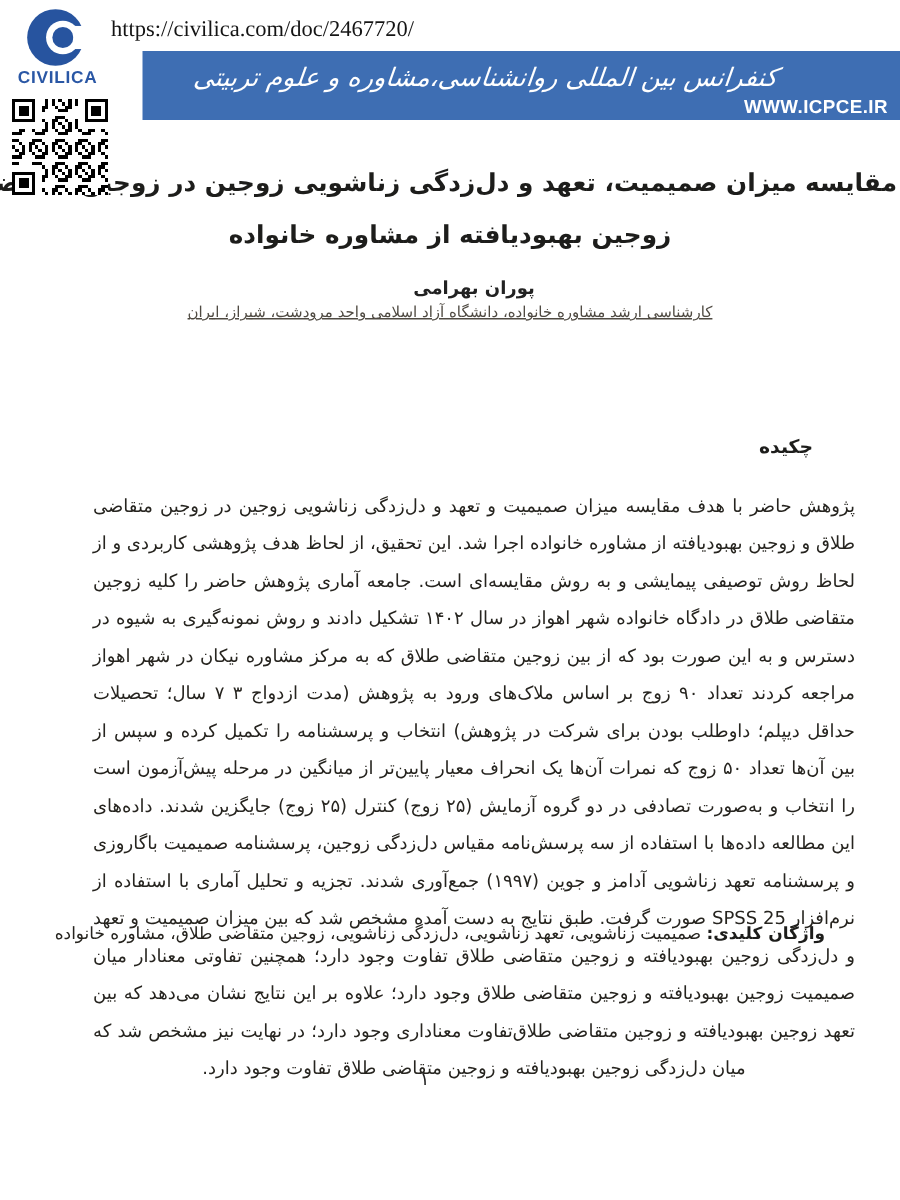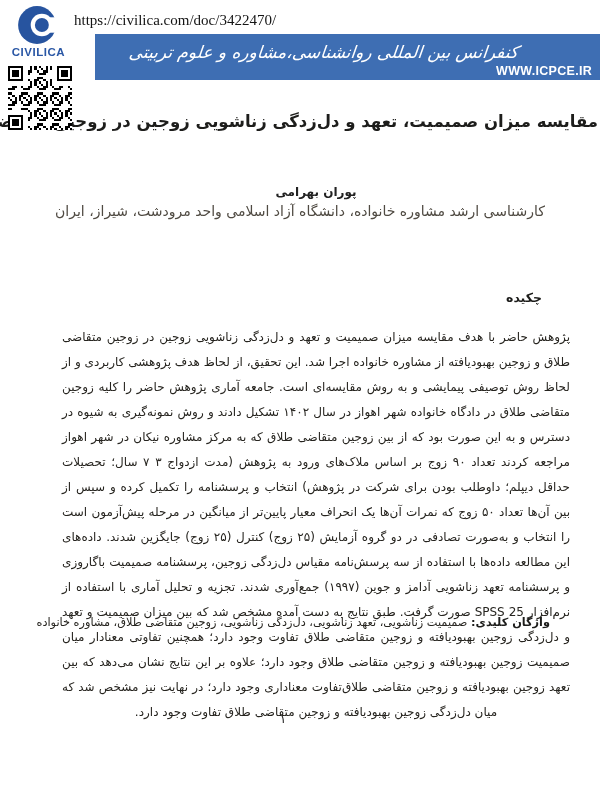--- a/index.html
+++ b/index.html
@@ -24,21 +24,21 @@
   .qr svg{width:64px;height:64px;shape-rendering:crispEdges;}
 
   
   .title-l1{position:absolute;top:112px;right:2px;white-space:nowrap;direction:rtl;
             font-weight:bold;font-size:16.5px;z-index:2;}
   .title-l2{position:absolute;top:147px;left:0;width:100%;text-align:center;direction:rtl;
             font-weight:bold;font-size:16.5px;}
   .author-name{position:absolute;top:185px;left:16px;width:100%;text-align:center;direction:rtl;
                font-weight:bold;font-size:12px;color:#222;}
   .affiliation{position:absolute;top:203px;left:0;width:100%;text-align:center;direction:rtl;
-               font-size:14px;color:#4f4a42;}
+               font-size:10px;color:#4f4a42;text-decoration:underline;}
 
   
   .abstract{position:absolute;top:290px;right:30px;width:508px;direction:rtl;}
   .abstract-heading{font-weight:bold;font-size:12.5px;margin-right:28px;}
   .abstract-text{margin-top:20px;font-size:12px;line-height:25px;text-align:justify;
                  text-align-last:center;color:#26241f;}
 
   
   .keywords{position:absolute;top:616px;right:50px;direction:rtl;white-space:nowrap;
             font-size:11.3px;color:#26241f;}
@@ -57,21 +57,21 @@
       <svg viewBox="0 0 60 60" aria-hidden="true">
         <circle cx="30" cy="30" r="27" fill="#27549f"></circle>
         <circle cx="37" cy="30" r="16" fill="#ffffff"></circle>
         <circle cx="37" cy="30" r="10" fill="#27549f"></circle>
         <rect x="47" y="19" width="13" height="22" fill="#ffffff"></rect>
       </svg>
     </span>
     <div class="logo-text">CIVILICA</div>
   </div>
 
-  <div class="doc-url">https://civilica.com/doc/3422470/</div>
+  <div class="doc-url">https://civilica.com/doc/2467720/</div>
 
   <div class="banner">
     <span class="conf">کنفرانس بین المللی روانشناسی،مشاوره و علوم تربیتی</span>
     <span class="site">WWW.ICPCE.IR</span>
   </div>
 
   <div class="qr">
     <svg viewBox="0 0 29 29" aria-hidden="true">
       <rect x="0" y="0" width="29" height="29" fill="#fff"></rect>
       <g fill="#000">
@@ -307,20 +307,21 @@
           <rect x="19" y="28" width="1" height="1"></rect>
           <rect x="21" y="28" width="1" height="1"></rect>
           <rect x="24" y="28" width="1" height="1"></rect>
           <rect x="26" y="28" width="1" height="1"></rect>
           <rect x="28" y="28" width="1" height="1"></rect>
         </g>
     </svg>
   </div>
 
   <div class="title-l1">مقایسه میزان صمیمیت، تعهد و دل‌زدگی زناشویی زوجین در زوجین متقاضی طلاق و</div>
+  <div class="title-l2">زوجین بهبودیافته از مشاوره خانواده</div>
 
   <div class="author-name">پوران بهرامی</div>
   <div class="affiliation">کارشناسی ارشد مشاوره خانواده، دانشگاه آزاد اسلامی واحد مرودشت، شیراز، ایران</div>
 
   <div class="abstract">
     <div class="abstract-heading">چکیده</div>
     <div class="abstract-text">پژوهش حاضر با هدف مقایسه میزان صمیمیت و تعهد و دل‌زدگی زناشویی زوجین در زوجین متقاضی طلاق و زوجین بهبودیافته از مشاوره خانواده اجرا شد. این تحقیق، از لحاظ هدف پژوهشی کاربردی و از لحاظ روش توصیفی پیمایشی و به روش مقایسه‌ای است. جامعه آماری پژوهش حاضر را کلیه زوجین متقاضی طلاق در دادگاه خانواده شهر اهواز در سال ۱۴۰۲ تشکیل دادند و روش نمونه‌گیری به شیوه در دسترس و به این صورت بود که از بین زوجین متقاضی طلاق که به مرکز مشاوره نیکان در شهر اهواز مراجعه کردند تعداد ۹۰ زوج بر اساس ملاک‌های ورود به پژوهش (مدت ازدواج ۳ ۷ سال؛ تحصیلات حداقل دیپلم؛ داوطلب بودن برای شرکت در پژوهش) انتخاب و پرسشنامه را تکمیل کرده و سپس از بین آن‌ها تعداد ۵۰ زوج که نمرات آن‌ها یک انحراف معیار پایین‌تر از میانگین در مرحله پیش‌آزمون است را انتخاب و به‌صورت تصادفی در دو گروه آزمایش (۲۵ زوج) کنترل (۲۵ زوج) جایگزین شدند. داده‌های این مطالعه داده‌ها با استفاده از سه پرسش‌نامه مقیاس دل‌زدگی زوجین، پرسشنامه صمیمیت باگاروزی و پرسشنامه تعهد زناشویی آدامز و جوین (۱۹۹۷) جمع‌آوری شدند. تجزیه و تحلیل آماری با استفاده از نرم‌افزار SPSS 25 صورت گرفت. طبق نتایج به دست آمده مشخص شد که بین میزان صمیمیت و تعهد و دل‌زدگی زوجین بهبودیافته و زوجین متقاضی طلاق تفاوت وجود دارد؛ همچنین تفاوتی معنادار میان صمیمیت زوجین بهبودیافته و زوجین متقاضی طلاق وجود دارد؛ علاوه بر این نتایج نشان می‌دهد که بین تعهد زوجین بهبودیافته و زوجین متقاضی طلاق‌تفاوت معناداری وجود دارد؛ در نهایت نیز مشخص شد که میان دل‌زدگی زوجین بهبودیافته و زوجین متقاضی طلاق تفاوت وجود دارد.</div>
   </div>
 
   <div class="keywords">

